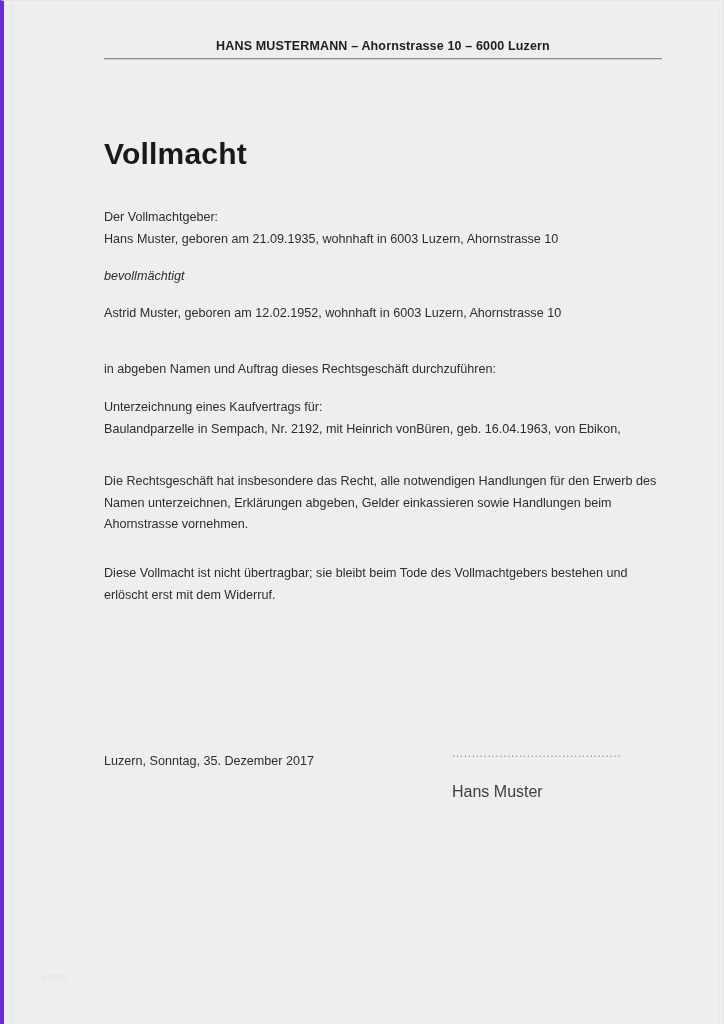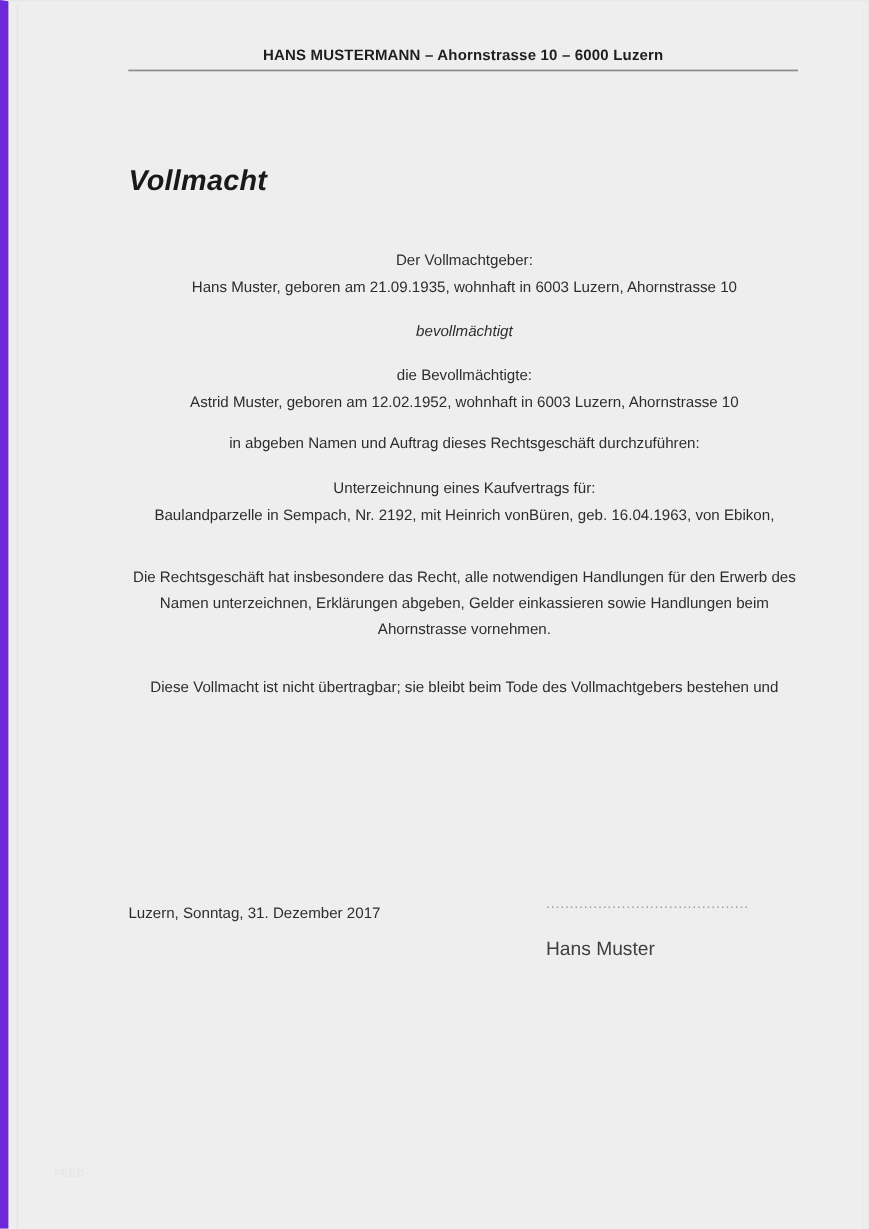--- a/index.html
+++ b/index.html
@@ -16,21 +16,21 @@
     overflow: hidden;
     position: relative;
   }
 
   
   .page {
     position: absolute;
     inset: 0;
     background: #eeeeee;
     box-sizing: border-box;
-    border-left: 7px solid #6d28d9;
+    border-left: 4px solid #6d28d9;
     border-top: 1px solid #e7e7e7;
     border-right: 1px solid #e6e6e6;
     padding-left: 34px;
   }
   .page::before {
     content: "";
     position: absolute;
     left: 7px; top: 3px; bottom: 0;
     width: 1px;
     background: #e3e3e3;
@@ -69,33 +69,31 @@
     margin-top: 5px;
     height: 2px;
     background: linear-gradient(to bottom, #8d8d8d 0 1px, #cfcfcf 1px 2px);
   }
 
   
   .doc-title {
     position: absolute;
     left: 100px;
     top: 136px;
-    font-size: 24px;
+    font-size: 30px;
     font-weight: bold;
     letter-spacing: 0.2px;
     color: #191919;
-    font-style: italic;
   }
 
   
   .body-block {
     position: absolute;
     left: 100px;
     width: 560px;
-    text-align: center;
   }
   .para {
     font-size: 12.6px;
     line-height: 21.5px;
     color: #2d2d2d;
     margin: 0 0 21px 0;
   }
   .para:last-child { margin-bottom: 0; }
   .para .line { display: block; white-space: pre-wrap; }
 
@@ -175,21 +173,20 @@
     </div>
 
     <div class="body-block" style="top:265px;font-style:italic;">
       <p class="para">
         <span class="line">bevollmächtigt</span>
       </p>
     </div>
 
     <div class="body-block" style="top:302px;">
       <p class="para">
-        <span class="line">die Bevollmächtigte:</span>
         <span class="line">Astrid Muster, geboren am 12.02.1952, wohnhaft in 6003 Luzern, Ahornstrasse 10</span>
       </p>
     </div>
 
     <div class="body-block" style="top:358px;">
       <p class="para">
         <span class="line">in abgeben Namen und Auftrag dieses Rechtsgeschäft durchzuführen:</span>
       </p>
     </div>
 
@@ -204,25 +201,26 @@
       <p class="para">
         <span class="line">Die Rechtsgeschäft hat insbesondere das Recht, alle notwendigen Handlungen für den Erwerb des</span>
         <span class="line">Namen unterzeichnen, Erklärungen abgeben, Gelder einkassieren sowie Handlungen beim</span>
         <span class="line">Ahornstrasse vornehmen.</span>
       </p>
     </div>
 
     <div class="body-block" style="top:562px;">
       <p class="para">
         <span class="line">Diese Vollmacht ist nicht übertragbar; sie bleibt beim Tode des Vollmachtgebers bestehen und</span>
+        <span class="line">erlöscht erst mit dem Widerruf.</span>
       </p>
     </div>
 
     <div class="sig-zone">
-      <div class="sig-date">Luzern, Sonntag, 31. Dezember 2017</div>
+      <div class="sig-date">Luzern, Sonntag, 35. Dezember 2017</div>
       <div class="sig-right">
         <div class="sig-line">..............................................</div>
         <div class="sig-name">Hans Muster</div>
       </div>
     </div>
 
     <div class="watermark">FEED</div>
 
   </div>
 </div>

